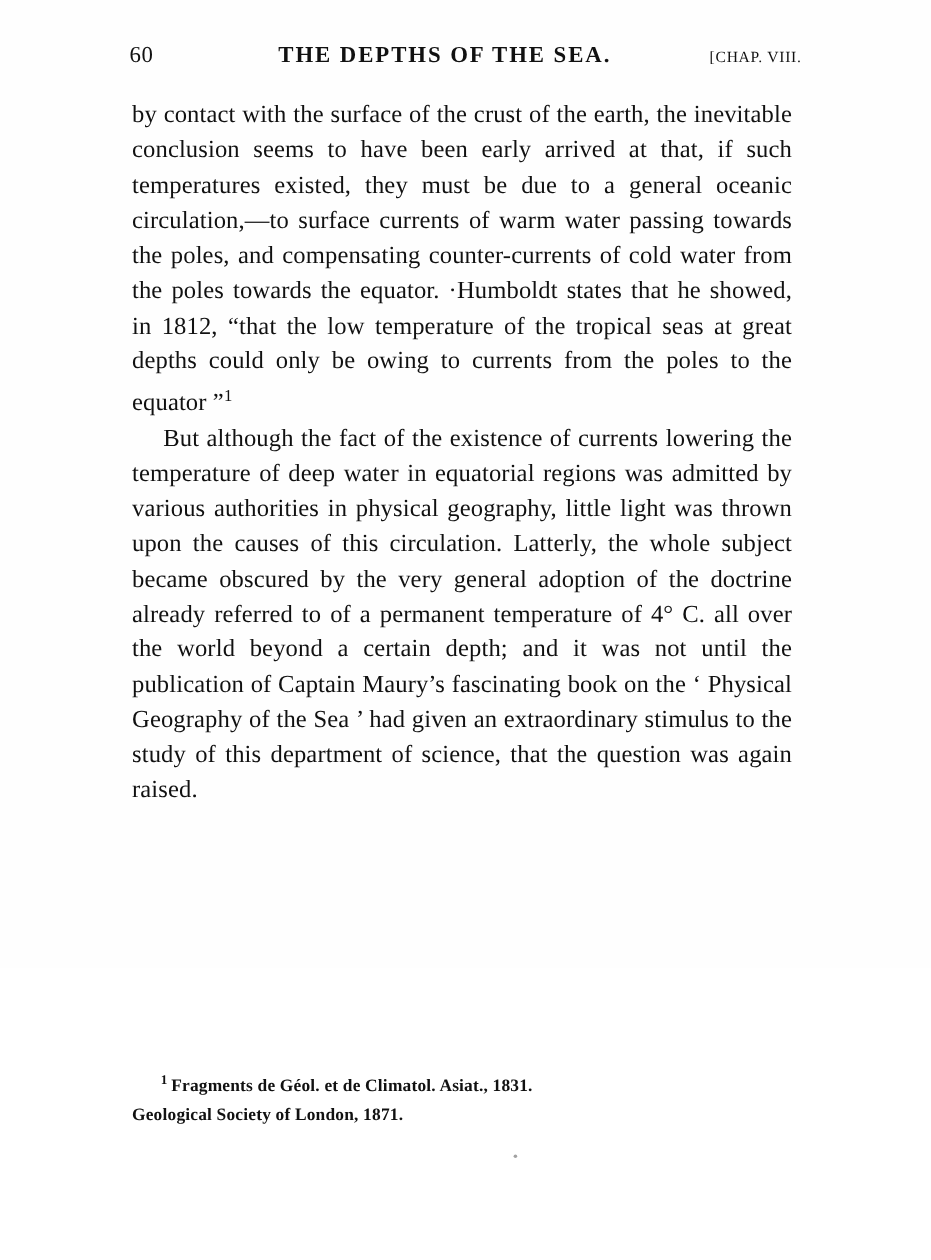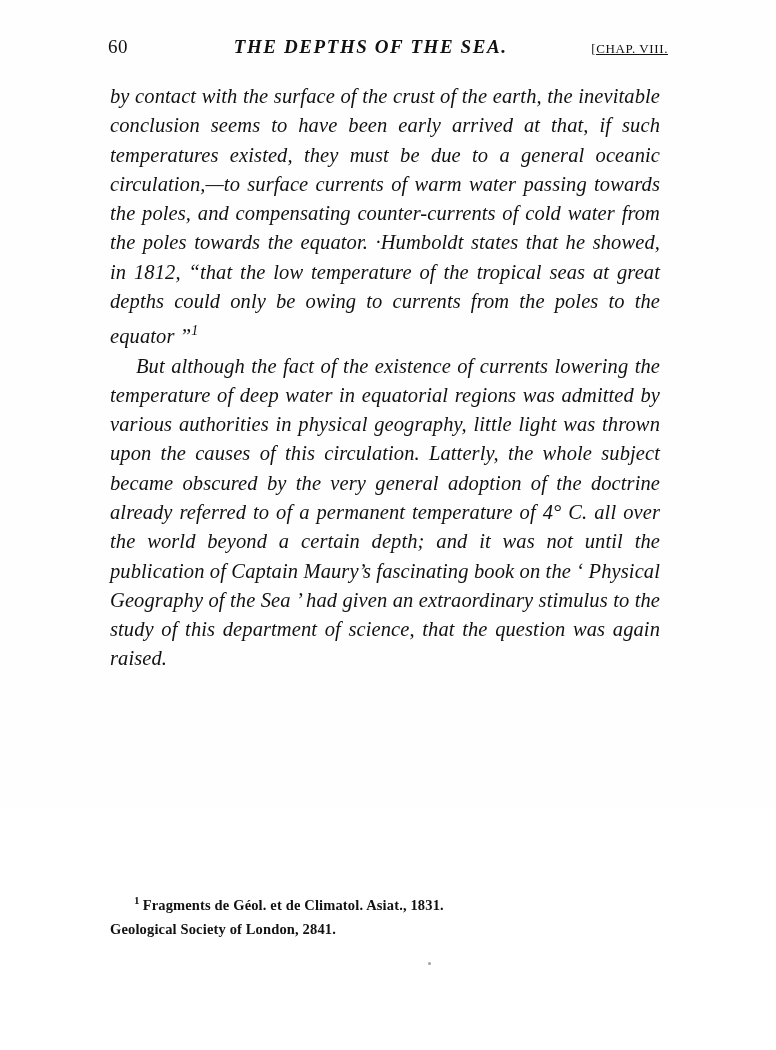--- a/index.html
+++ b/index.html
@@ -31,38 +31,35 @@
     height: 26px;
     display: flex;
     align-items: baseline;
     justify-content: space-between;
   }
   .folio {
     font-size: 19px;
     letter-spacing: 0.5px;
   }
   .running-title {
-    font-style: italic;
     font-weight: bold;
     font-size: 19px;
     letter-spacing: 1.6px;
     margin-left: 22px;
   }
   .chap-ref {
     font-size: 13px;
     letter-spacing: 0.6px;
     white-space: nowrap;
-    text-decoration: underline;
   }
   .body-text {
     position: absolute;
     left: 110px;
     top: 82px;
     width: 550px;
-    font-style: italic;
   }
   p.para {
     margin: 0;
     font-size: 20.5px;
     line-height: 29.3px;
     text-align: justify;
     text-indent: 26px;
     letter-spacing: 0.1px;
   }
   p.para.first {
@@ -117,18 +114,18 @@
     <span class="chap-ref">[CHAP. VIII.</span>
   </div>
 
   <div class="body-text">
     <p class="para first"><span>by contact with the surface of the crust of the earth, the inevitable conclusion seems to have been early arrived at that, if such temperatures existed, they must be due to a general oceanic circulation,—to surface currents of warm water passing towards the poles, and compensating counter-currents of cold water from the poles towards the equator. ·Humboldt states that he showed, in 1812, “that the low temperature of the tropical seas at great depths could only be owing to currents from the poles to the equator ”</span><sup class="fnref">1</sup></p>
     <p class="para">But although the fact of the existence of currents lowering the temperature of deep water in equatorial regions was admitted by various authorities in physical geography, little light was thrown upon the causes of this circulation.  Latterly, the whole subject became obscured by the very general adoption of the doctrine already referred to of a permanent temperature of 4° C. all over the world beyond a certain depth; and it was not until the publication of Captain Maury’s fascinating book on the ‘ Physical Geography of the Sea ’ had given an extraordinary stimulus to the study of this department of science, that the question was again raised.</p>
   </div>
 
   <div class="footnotes">
     <p class="fn indent"><span class="marker">1</span><span>Fragments de Géol. et de Climatol. Asiat., 1831.</span></p>
-    <p class="fn"><span>Geological Society of London, 2841.</span></p>
+    <p class="fn"><span>Geological Society of London, 1871.</span></p>
   </div>
 
   <div class="speck"></div>
 
 </div>
 
 </body></html>

